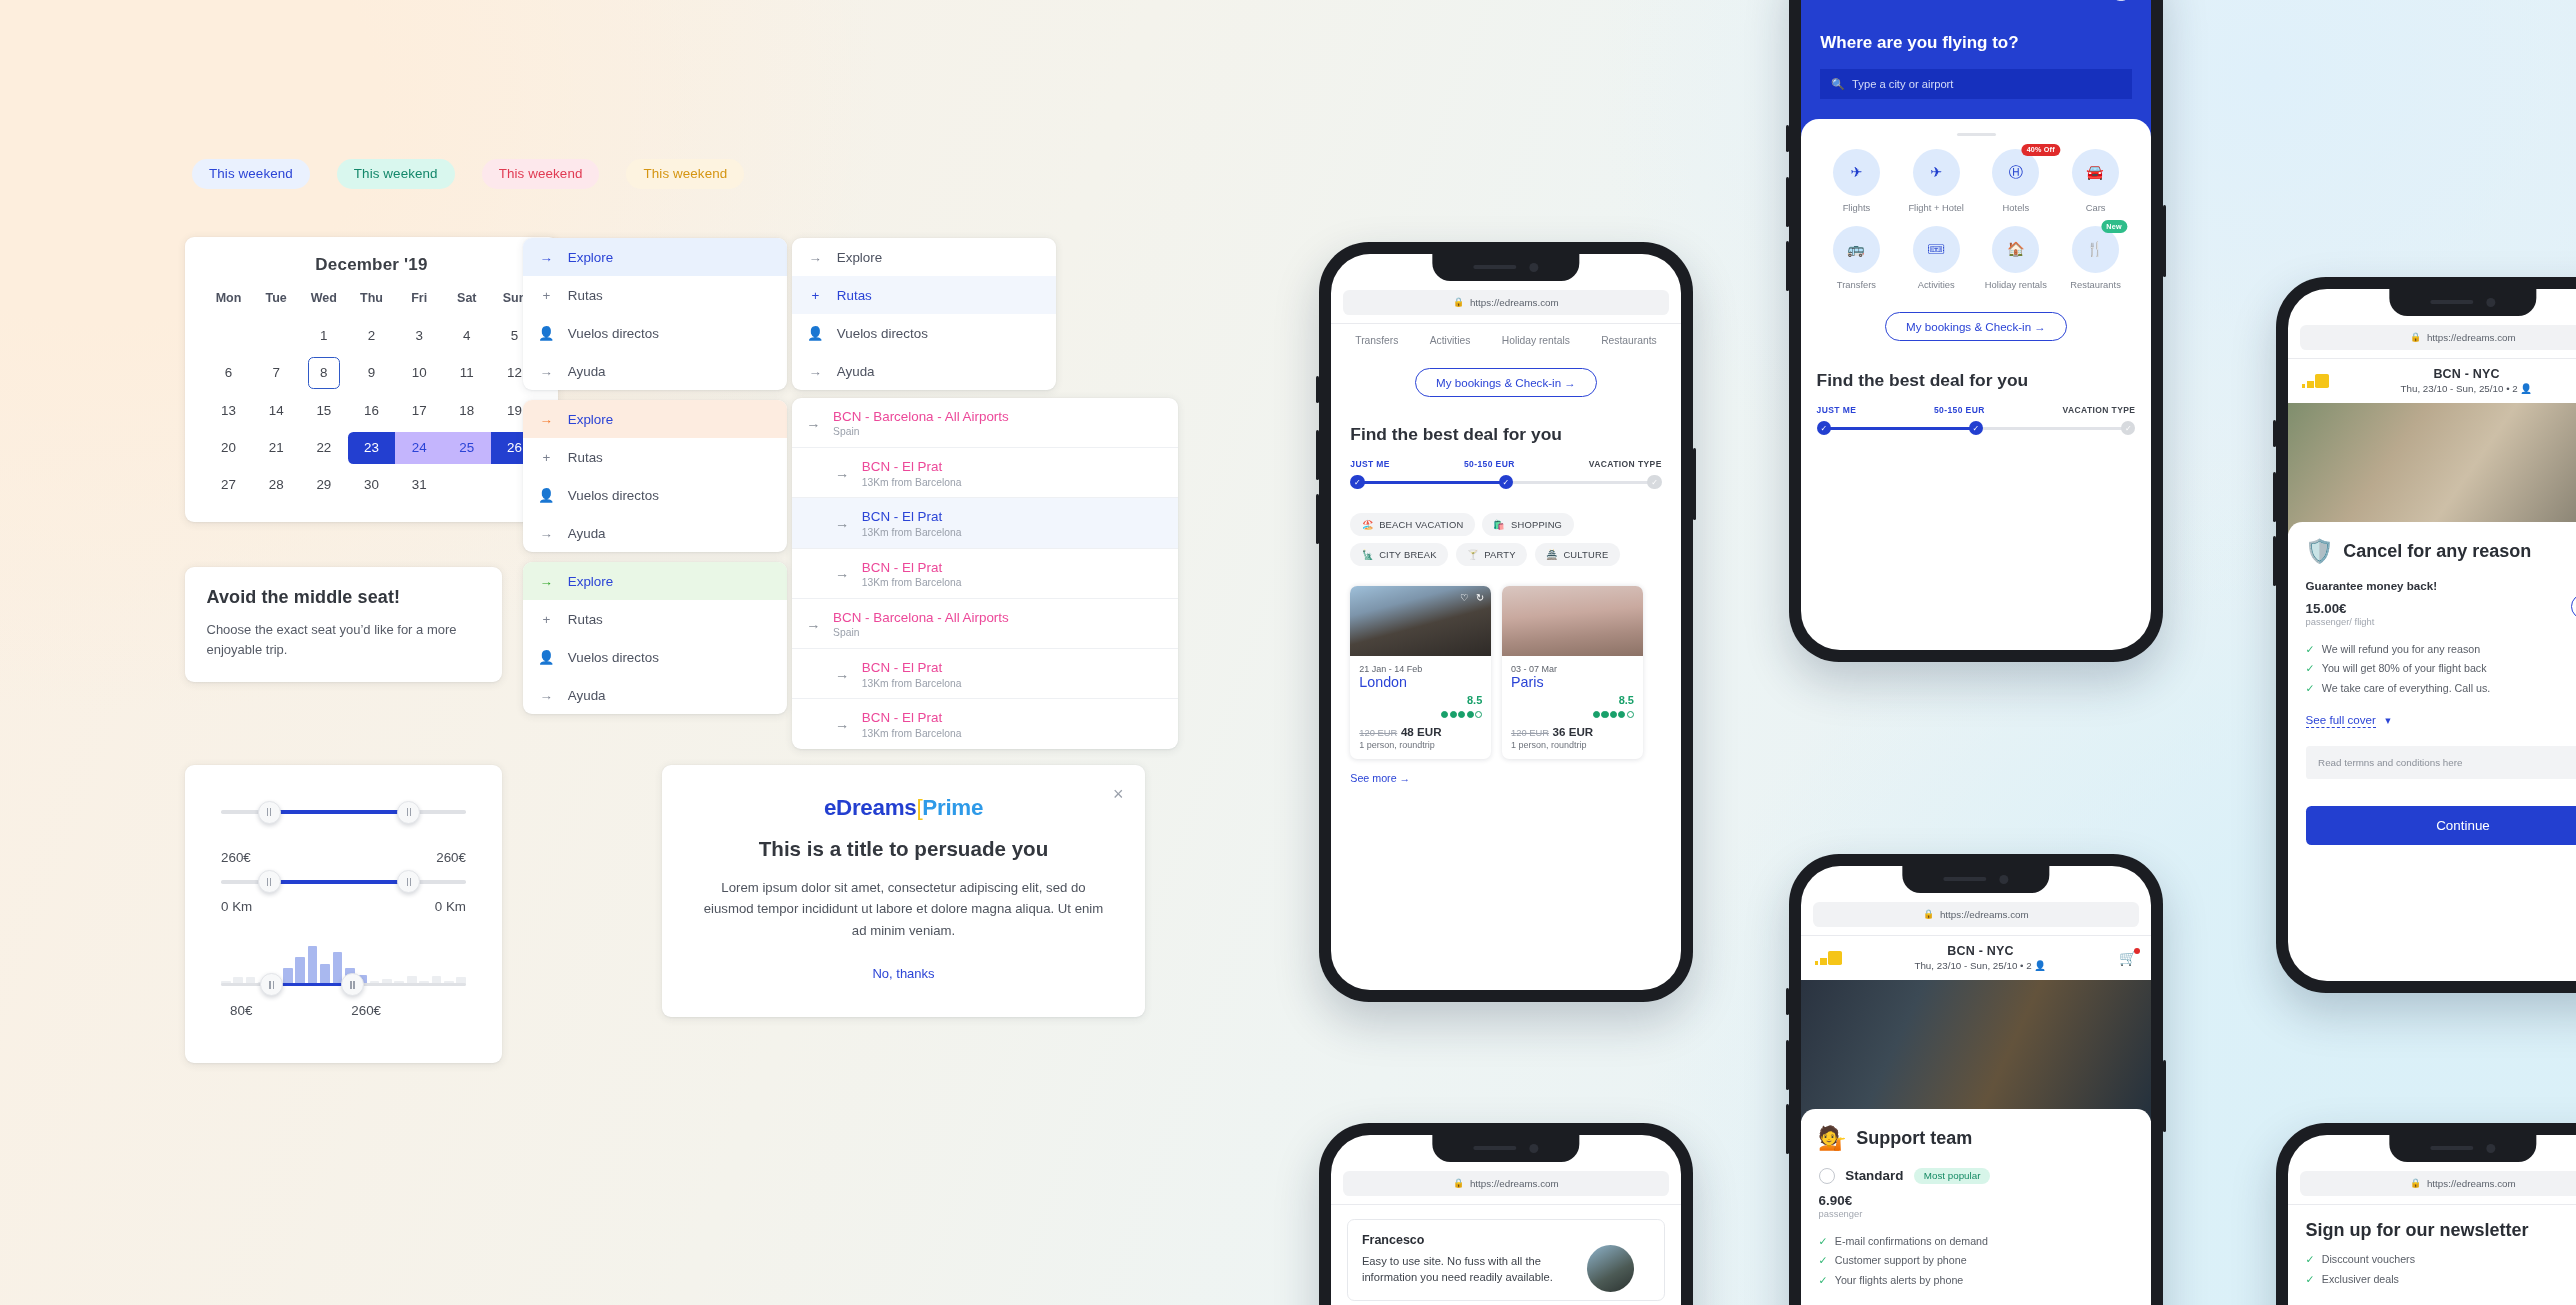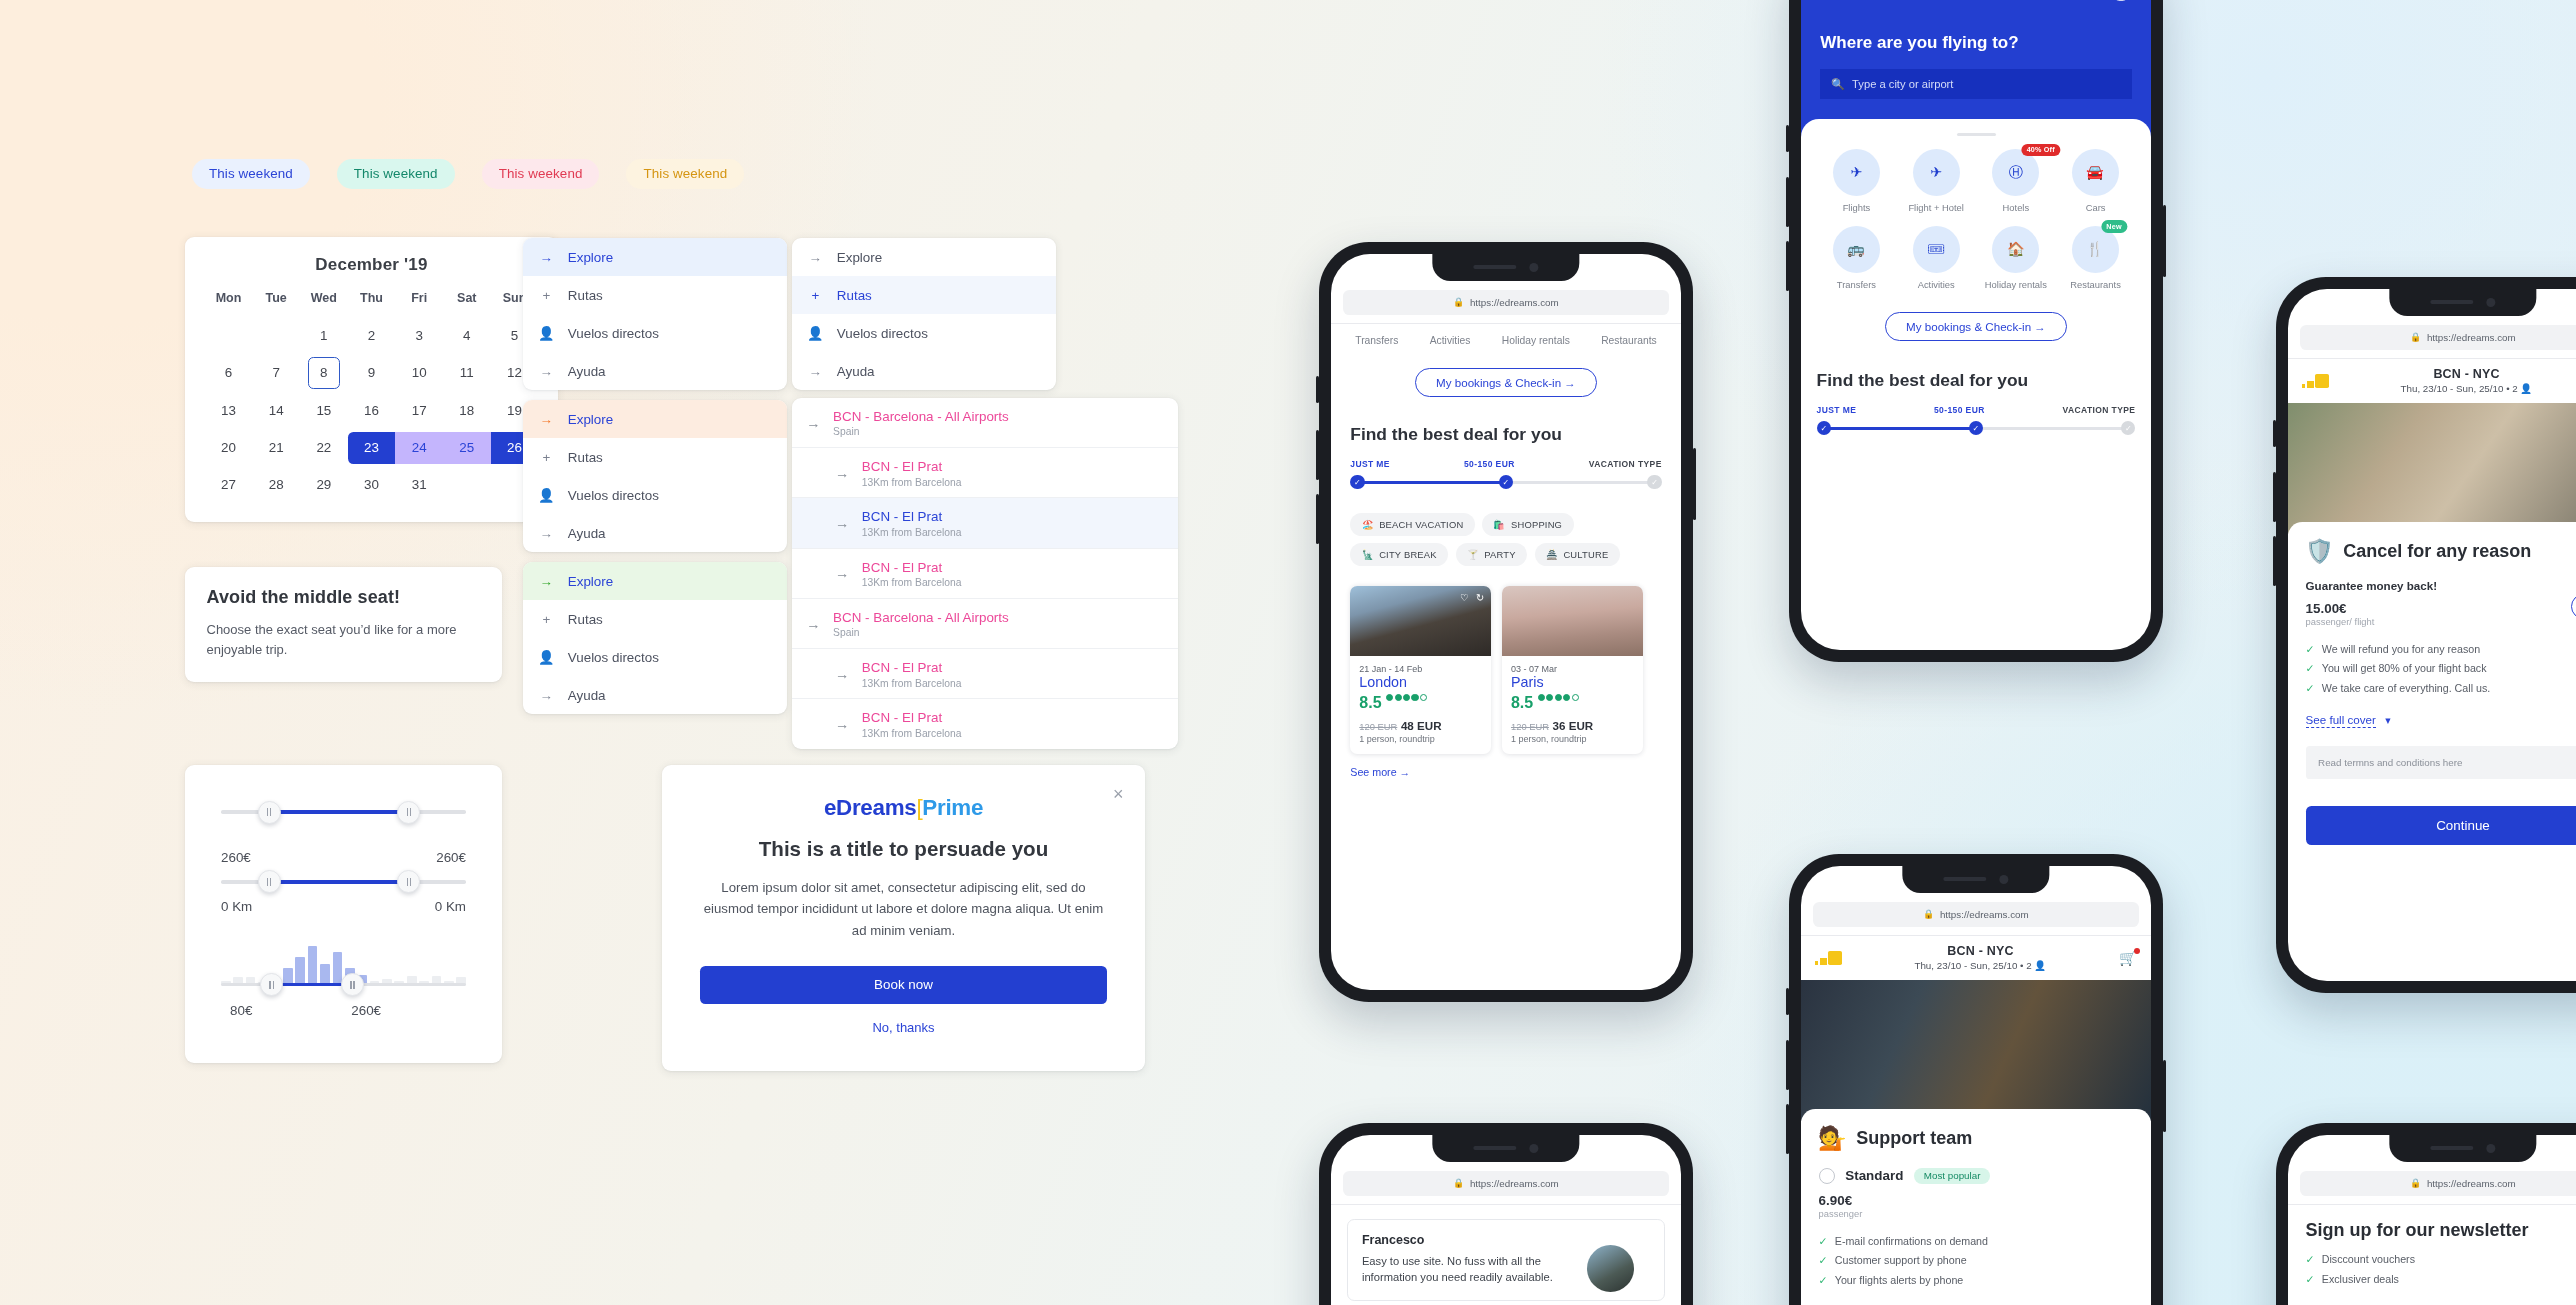--- a/index.html
+++ b/index.html
@@ -135,21 +135,21 @@
   .tag { background:#f2f3f5; border-radius: 13.4px; height: 23px; display:flex; align-items:center; gap:5.4px; padding: 0 11.6px; font-size: 9.4px; color:#3f444c; letter-spacing:0.2px;}
   .cards2 { display:flex; gap: 10.7px; padding: 0 19.7px; margin-top: 19.7px; }
   .dcard { width: 141px; border-radius: 7.2px; overflow: hidden; box-shadow: 0 0.9px 5.4px rgba(30,40,60,.13); background:#fff; flex:none;}
   .dimg { height: 70px; position: relative; }
   .dimg.london { background: linear-gradient(165deg,#9fc0da 0%, #7d95ab 28%, #4a433c 55%, #2e2a27 100%); }
   .dimg.paris  { background: linear-gradient(175deg,#d9c6c0 0%, #c9a99f 40%, #a98b80 70%, #8c7266 100%); }
   .dimg .acts { position:absolute; top:6.3px; right:7.2px; display:flex; gap:7.2px; color:#fff; font-size:9.8px; }
   .dbody { padding: 8px 9px 9.8px; }
   .ddate { font-size: 9px; color: #5f646d; }
   .dcity { font-size: 14.3px; color: #2b44d6; margin-top: 0.9px; }
-  .drate { display:flex; align-items:flex-start; gap:4.5px; margin-top: 3.6px; font-size: 16px; color: #18a06a; font-weight: bold; }
+  .drate { display:flex; align-items:flex-end; gap:4.5px; margin-top: 3.6px; font-size: 11px; color: #18a06a; font-weight: bold; flex-direction: column; }
   .circs { display:flex; gap:1.3px; }
   .circs i { width:7.2px; height:7.2px; border-radius:50%; border:1.3px solid #18a06a; display:block; }
   .circs i.f { background:#18a06a; }
   .dprice { margin-top: 7.2px; font-size: 11.6px; color:#2e323a; font-weight:bold; }
   .dprice s { color:#9aa0ab; font-weight: normal; font-size: 9.4px; margin-right: 3.6px;}
   .dsub { font-size: 9px; color:#6e737c; margin-top: 1.8px; }
   .seemore { padding: 0 19.7px; margin-top: 12.5px; font-size: 10.7px; color: #2b44d6; }
 
   
   .app-hero { background: #233fd0; padding: 21.5px 19.7px 41px; color: #fff; }
@@ -529,21 +529,20 @@
       </div>
     </div>
 
   <div class="card abs" id="prime" style="left:662px; top:765px;">
     <div class="prime-close">×</div>
     <div class="prime-logo">
       <span class="ed">eDreams</span><span class="brk">[</span><span class="pr">Prime</span>
     </div>
     <div class="prime-title">This is a title to persuade you</div>
     <div class="prime-body">Lorem ipsum dolor sit amet, consectetur adipiscing elit, sed do eiusmod tempor incididunt ut labore et dolore magna aliqua. Ut enim ad minim veniam.</div>
-    <button class="btn-primary">Book now</button>
     <a class="btn-link">No, thanks</a>
   </div>
 
   <div class="phone" style="left:1319px; top:242px; width:374px; height:760px;">
     <div class="btn-side" style="left:-2.7px; top:134px; width:2.7px; height:27px;"></div>
     <div class="btn-side" style="left:-2.7px; top:188px; width:2.7px; height:50px;"></div>
     <div class="btn-side" style="left:-2.7px; top:252px; width:2.7px; height:50px;"></div>
     <div class="btn-side" style="right:-2.7px; top:206px; width:2.7px; height:72px;"></div>
     <div class="screen">
       <div class="notch">

